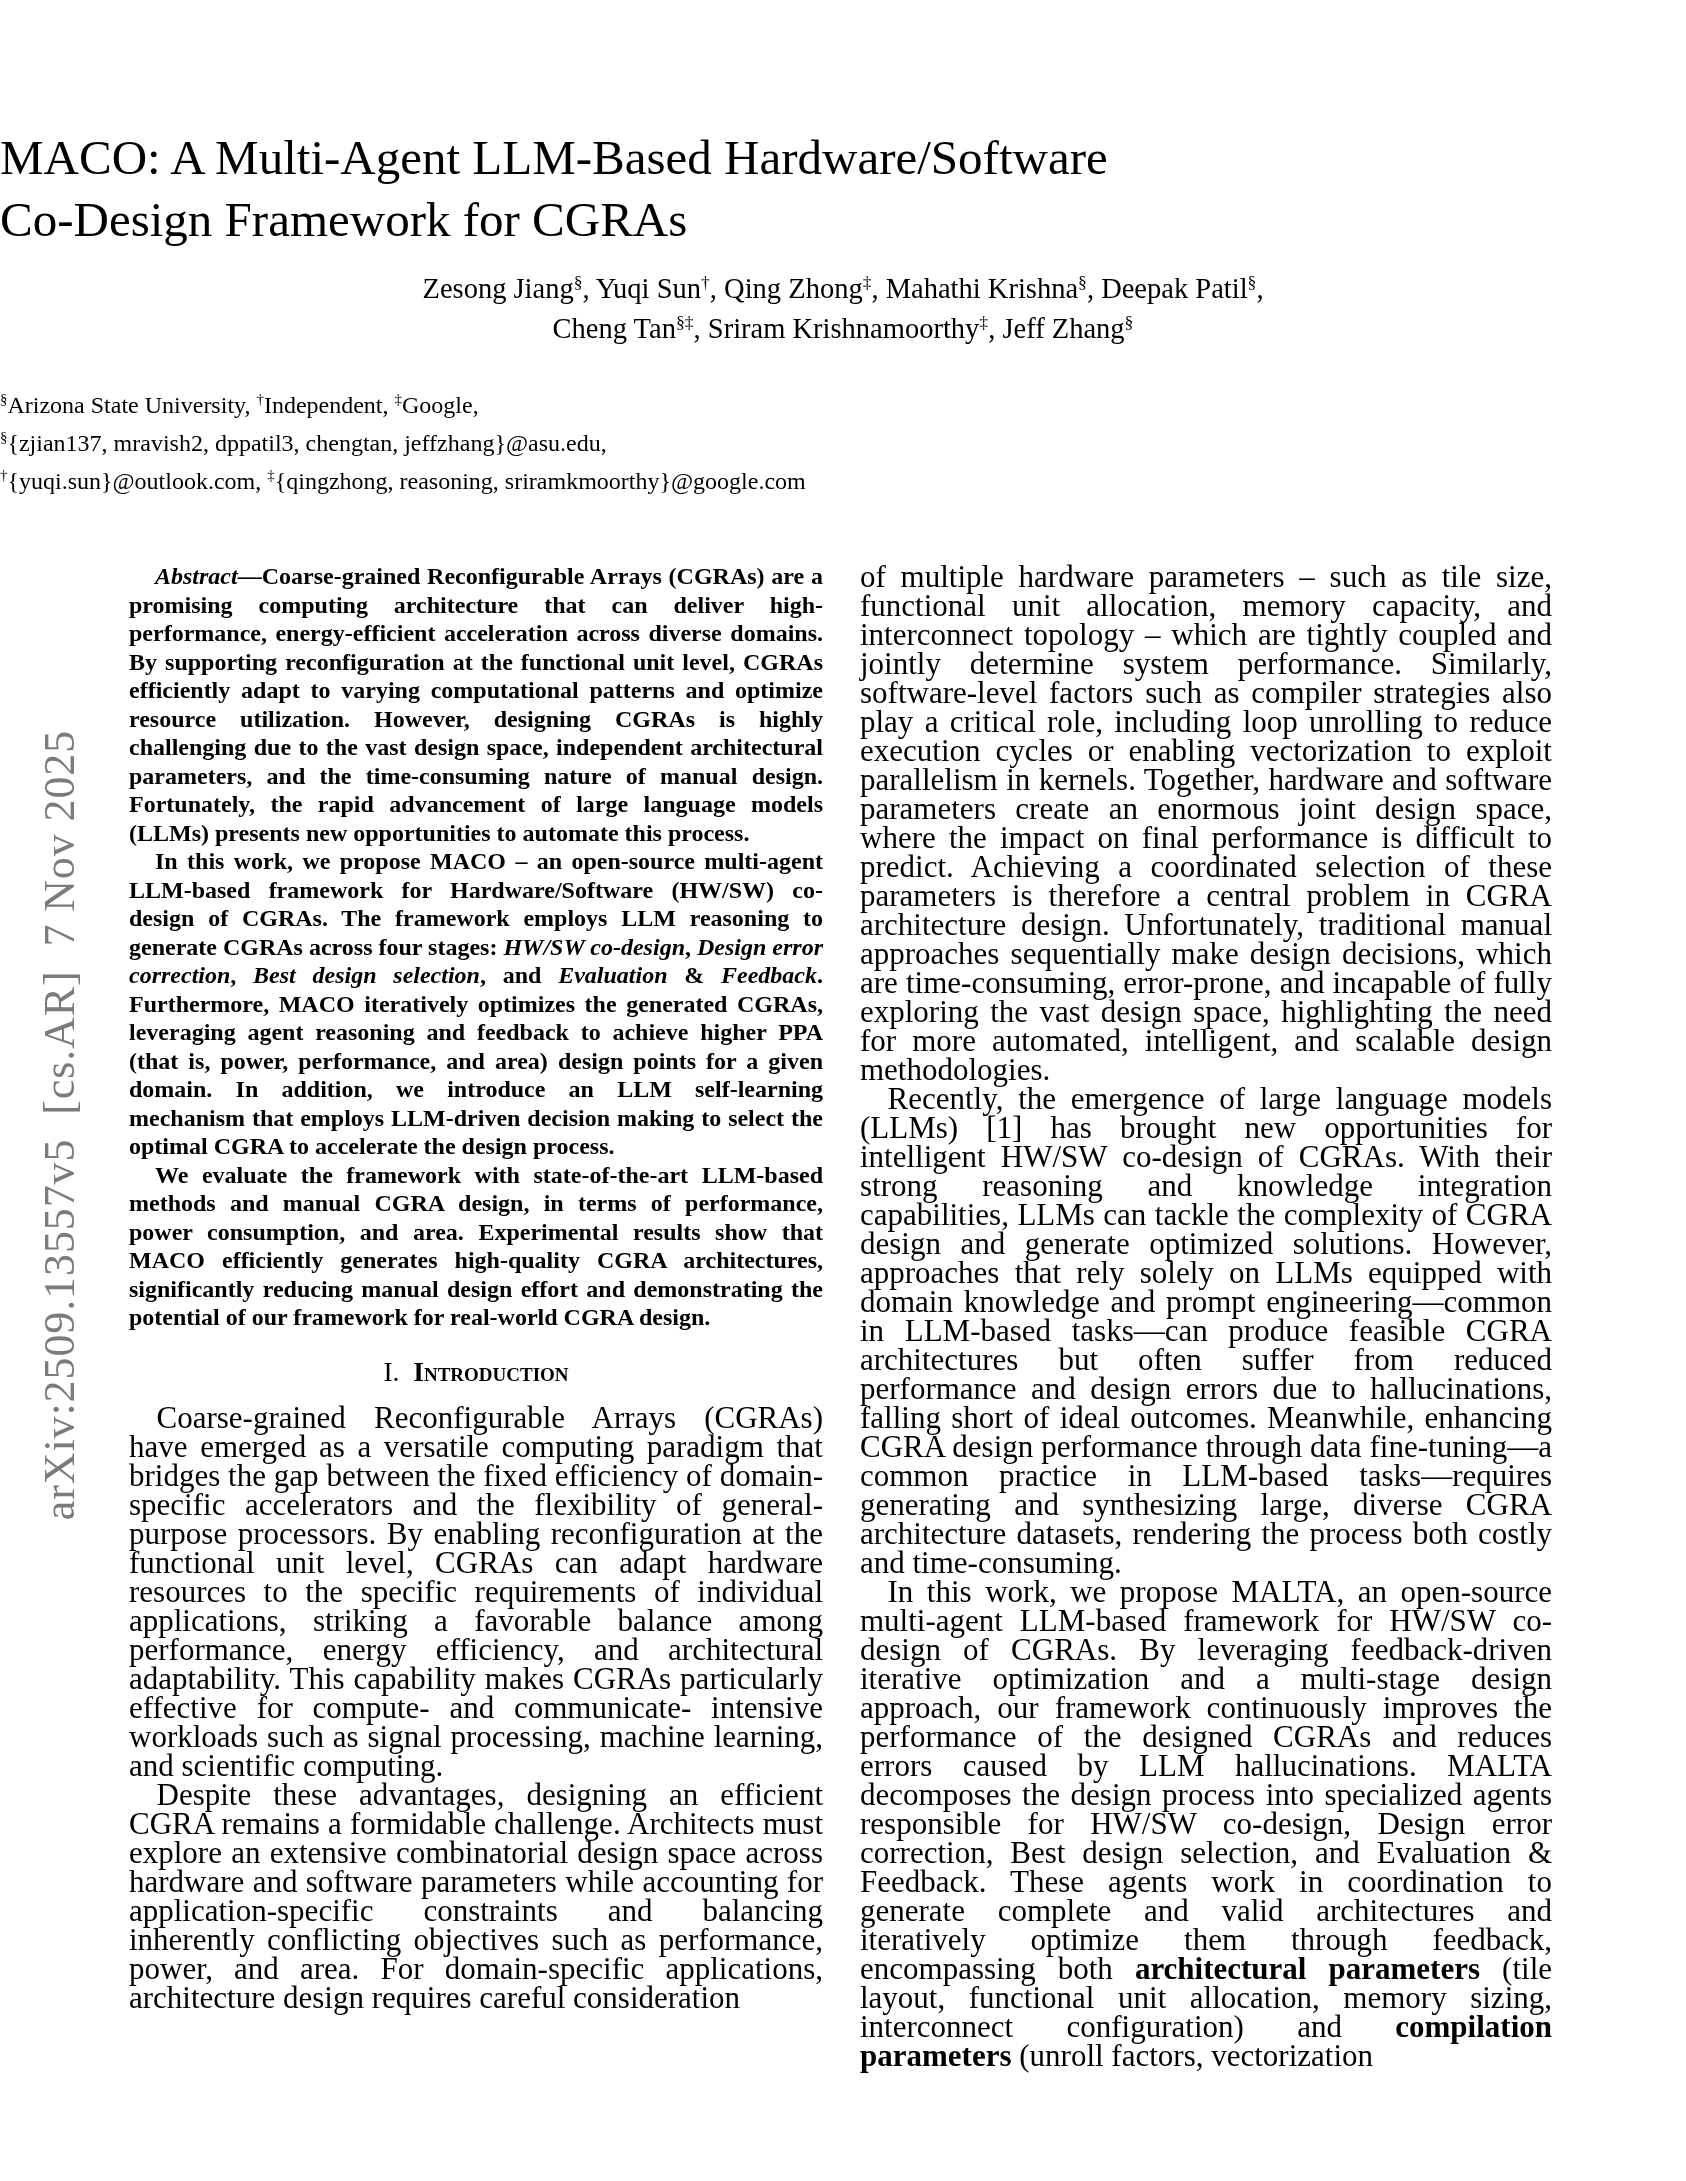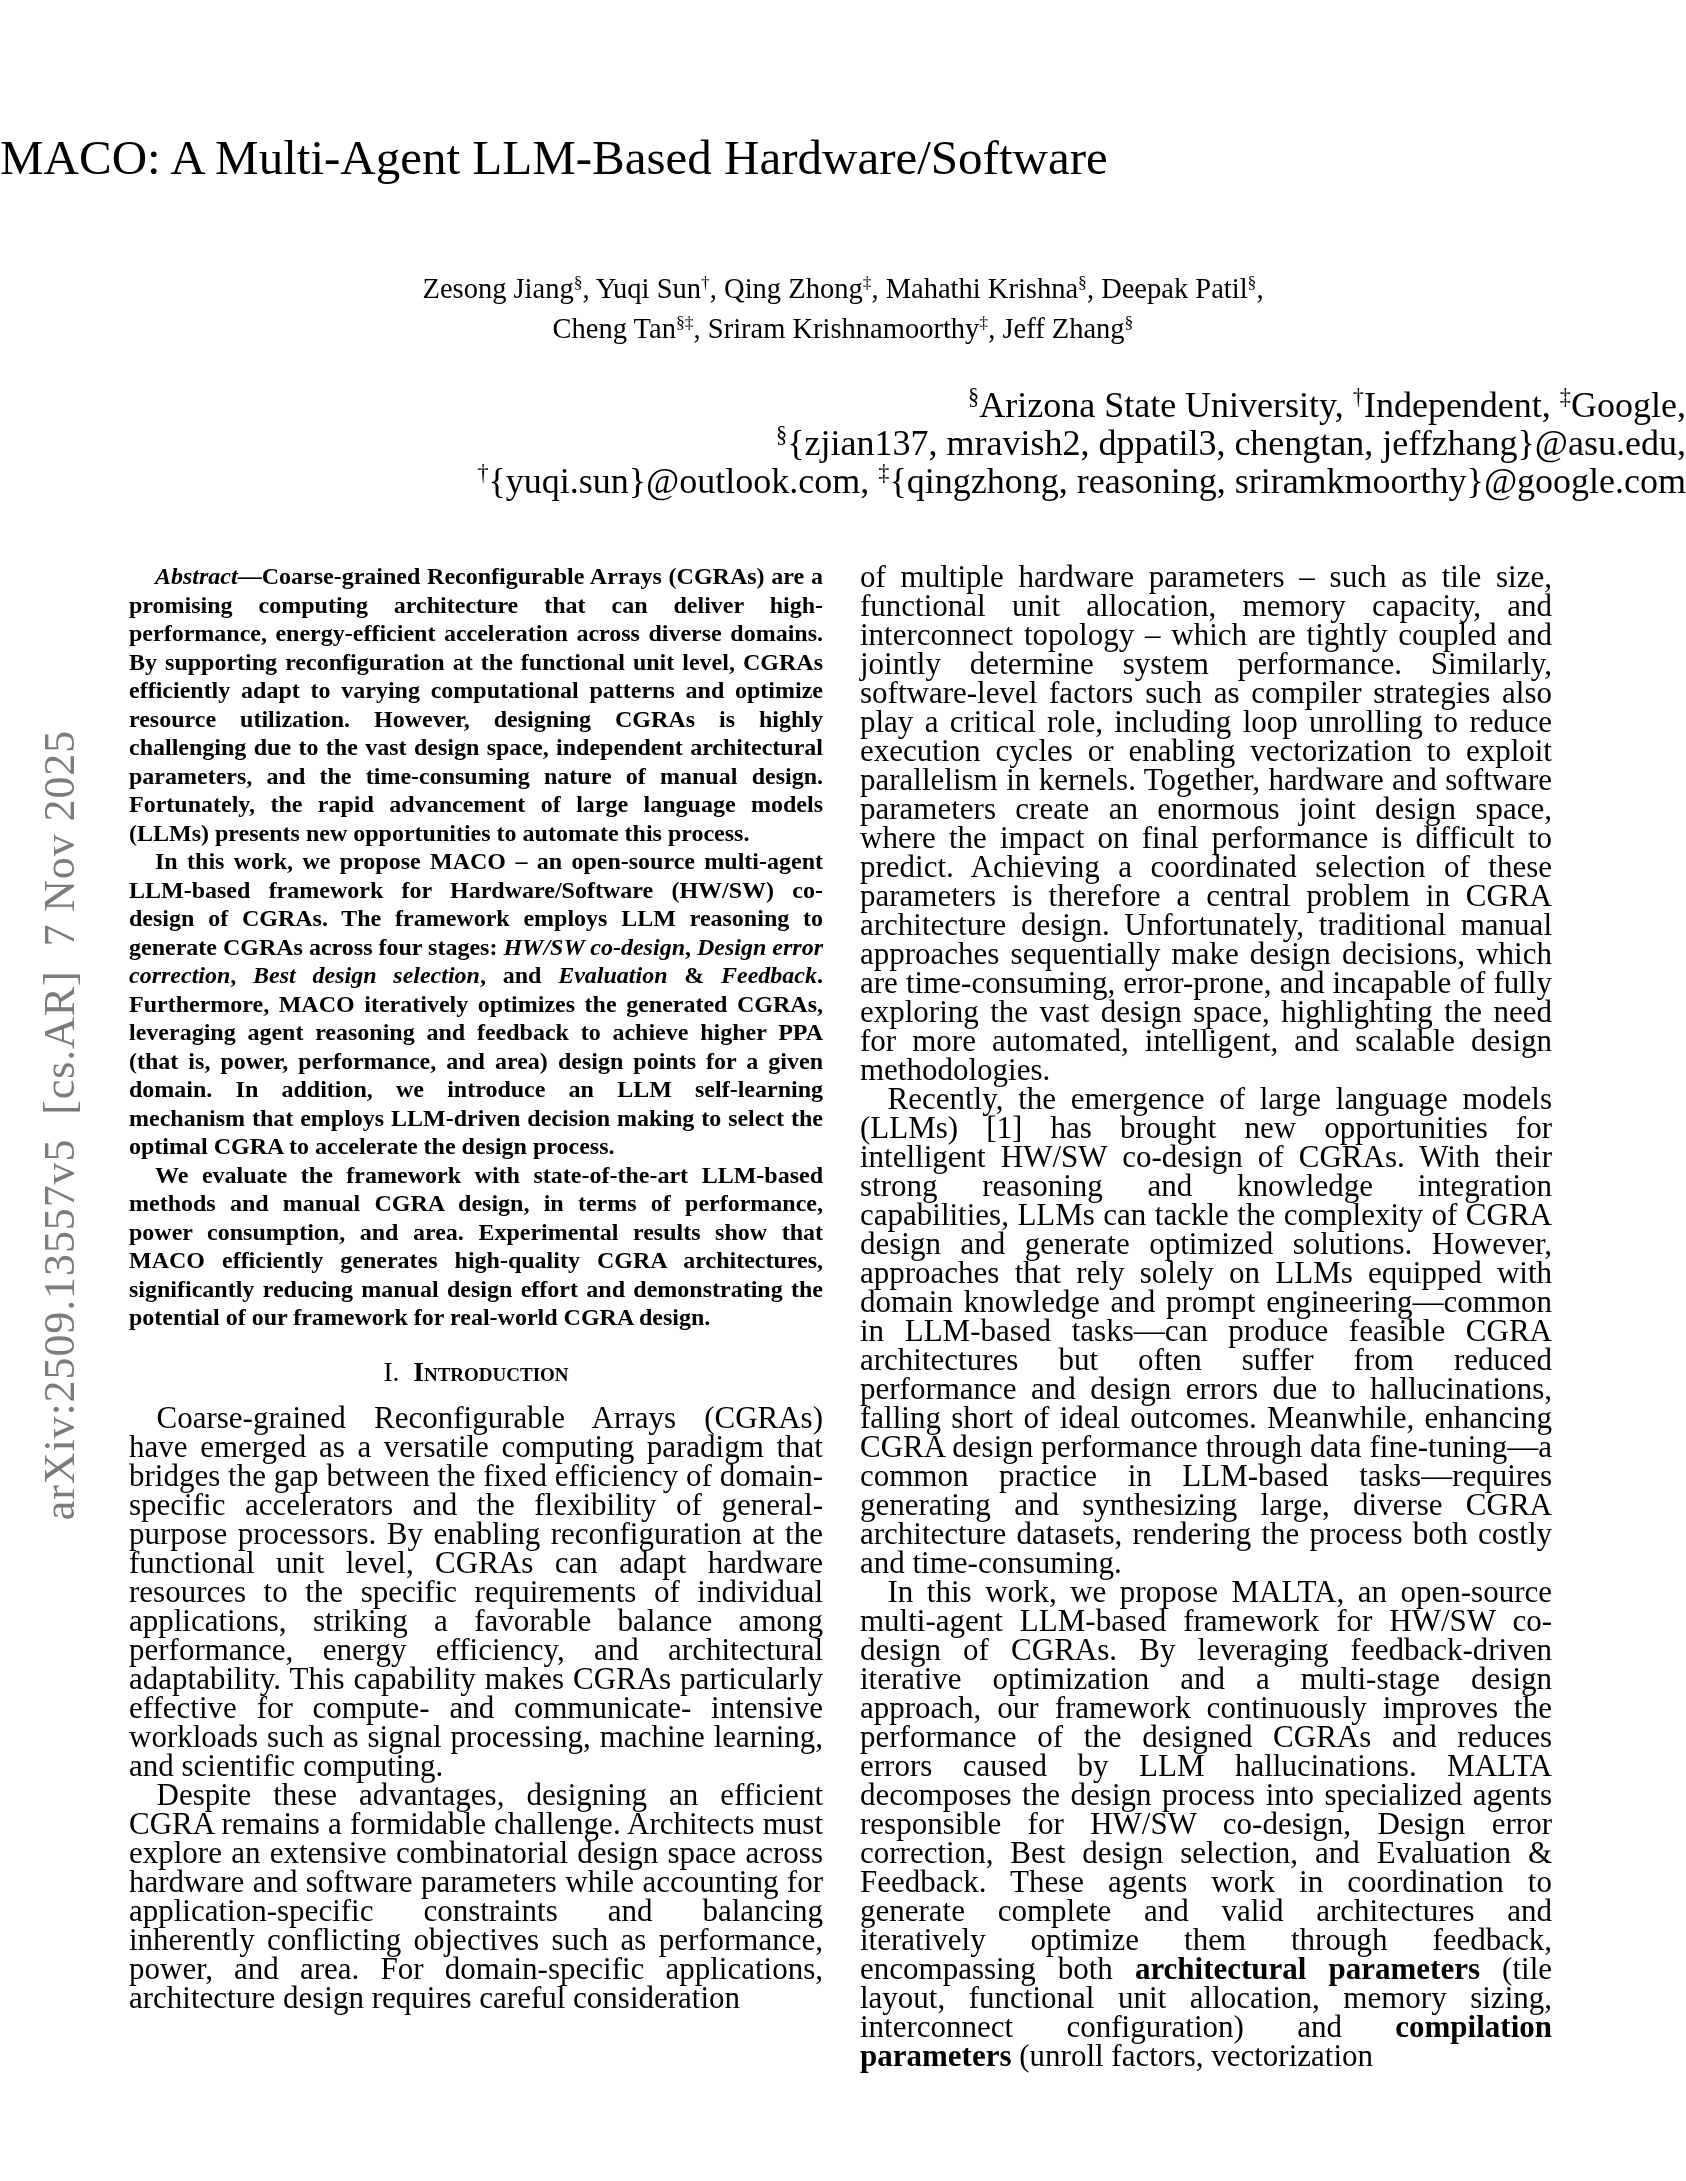--- a/index.html
+++ b/index.html
@@ -39,22 +39,22 @@
     width: 100%;
     text-align: center;
     font-size: 28.5px;
     line-height: 40px;
   }
   .affils-block {
     position: absolute;
     top: 386px;
     left: 0;
     width: 100%;
-    text-align: right;
-    font-size: 36px;
+    text-align: left;
+    font-size: 24px;
     line-height: 38px;
   }
   sup { font-size: 62%; line-height: 0; }
   .col {
     position: absolute;
     top: 562px;
   }
   .col-left  { left: 129px; width: 694px; }
   .col-right { left: 860px; width: 692px; }
   p { margin: 0; text-align: justify; font-family: Liberation Serif, serif; }
@@ -83,20 +83,21 @@
 </style>
 </head>
 <body>
 
 <div class="page">
 
   <div class="watermark">arXiv:2509.13557v5  [cs.AR]  7 Nov 2025</div>
 
   <div class="title-block">
     <div>MACO: A Multi-Agent LLM-Based Hardware/Software</div>
+    <div>Co-Design Framework for CGRAs</div>
   </div>
 
   <div class="authors-block">
     <div><span>Zesong Jiang</span><sup>§</sup><span>, Yuqi Sun</span><sup>†</sup><span>, Qing Zhong</span><sup>‡</sup><span>, Mahathi Krishna</span><sup>§</sup><span>, Deepak Patil</span><sup>§</sup><span>,</span></div>
     <div><span>Cheng Tan</span><sup>§‡</sup><span>, Sriram Krishnamoorthy</span><sup>‡</sup><span>, Jeff Zhang</span><sup>§</sup></div>
   </div>
 
   <div class="affils-block">
     <div><sup>§</sup><span>Arizona State University, </span><sup>†</sup><span>Independent, </span><sup>‡</sup><span>Google,</span></div>
     <div><sup>§</sup><span>{zjian137, mravish2, dppatil3, chengtan, jeffzhang}@asu.edu,</span></div>

